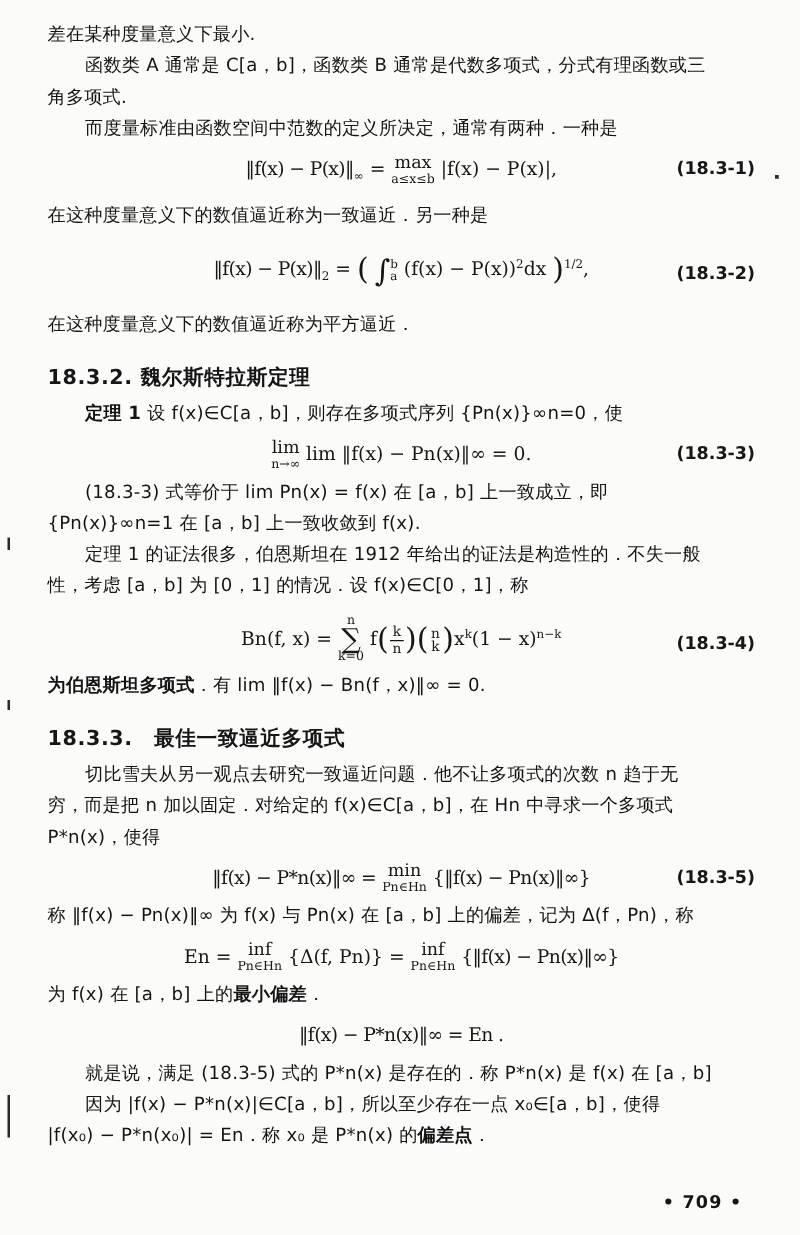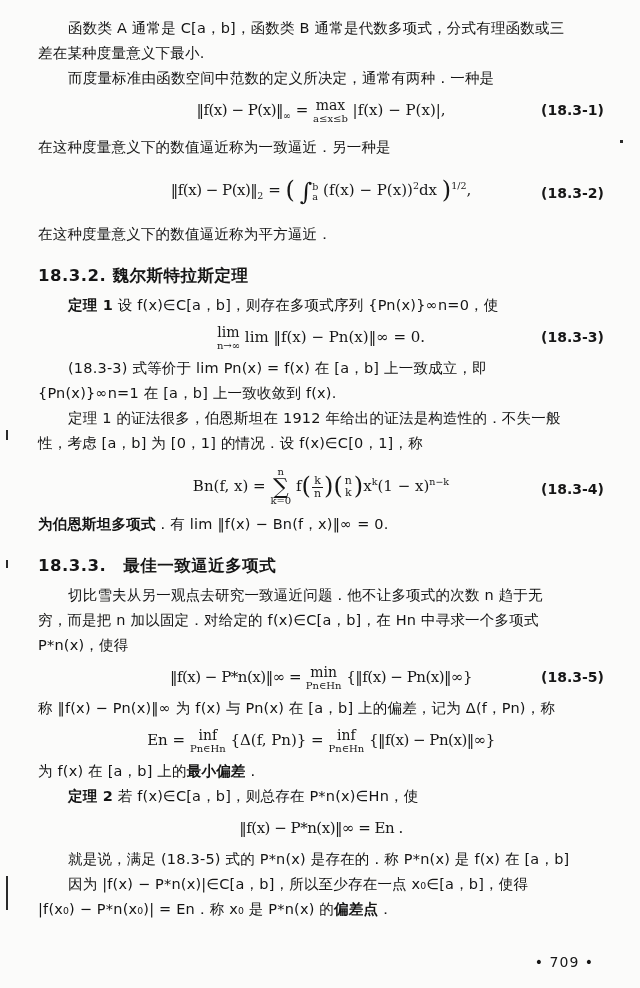--- a/index.html
+++ b/index.html
@@ -129,43 +129,44 @@
     font-size: 10px;
     line-height: 1.1;
   }
   .minlim .op { display: block; font-size: 14px; }
   .minlim .und { display: block; font-size: 10px; }
   .pagenum {
     position: absolute;
     right: 46px;
     bottom: 18px;
     font-size: 14px;
-    font-weight: normal;
+    font-weight: bold;
     letter-spacing: 1px;
   }
   .tick {
     position: absolute;
     background: #2a2a2a;
   }
 </style>
 </head>
 <body>
 
 <div class="page">
 
   <div class="tick" style="left:6px; top:430px; width:2px; height:10px;"></div>
   <div class="tick" style="left:6px; top:560px; width:2px; height:8px;"></div>
   <div class="tick" style="left:6px; top:876px; width:2px; height:34px;"></div>
   <div class="tick" style="left:620px; top:140px; width:3px; height:3px;"></div>
 
   <div class="content">
 
+    <div class="line">差在某种度量意义下最小.</div>
+
     <div class="line indent">函数类 A 通常是 C[a，b]，函数类 B 通常是代数多项式，分式有理函数或三</div>
-
-    <div class="line">差在某种度量意义下最小.</div>
+    <div class="line">角多项式.</div>
 
     <div class="line indent">而度量标准由函数空间中范数的定义所决定，通常有两种．一种是</div>
 
     <div class="eq-row">
       <div class="eq-center">
         <span class="norm">‖f(x) − P(x)‖</span><span class="sub">∞</span>
         <span>=</span>
         <span class="minlim">
           <span class="op">max</span>
           <span class="und">a≤x≤b</span>
@@ -267,24 +268,20 @@
           <span class="und">Pn∈Hn</span>
         </span>
         <span class="norm">{‖f(x) − Pn(x)‖∞}</span>
       </div>
     </div>
 
     <div class="line">
       <span>为 f(x) 在 [a，b] 上的</span><span class="bold">最小偏差</span><span>．</span>
     </div>
 
-    <div class="line indent">
-      <span class="bold">定理 2</span>
-      <span>若 f(x)∈C[a，b]，则总存在 P*n(x)∈Hn，使</span>
-    </div>
 
     <div class="eq-row">
       <div class="eq-center">
         <span class="norm">‖f(x) − P*n(x)‖∞ = En .</span>
       </div>
     </div>
 
     <div class="line indent">就是说，满足 (18.3-5) 式的 P*n(x) 是存在的．称 P*n(x) 是 f(x) 在 [a，b]</div>
 
     <div class="line indent">因为 |f(x) − P*n(x)|∈C[a，b]，所以至少存在一点 x₀∈[a，b]，使得</div>

